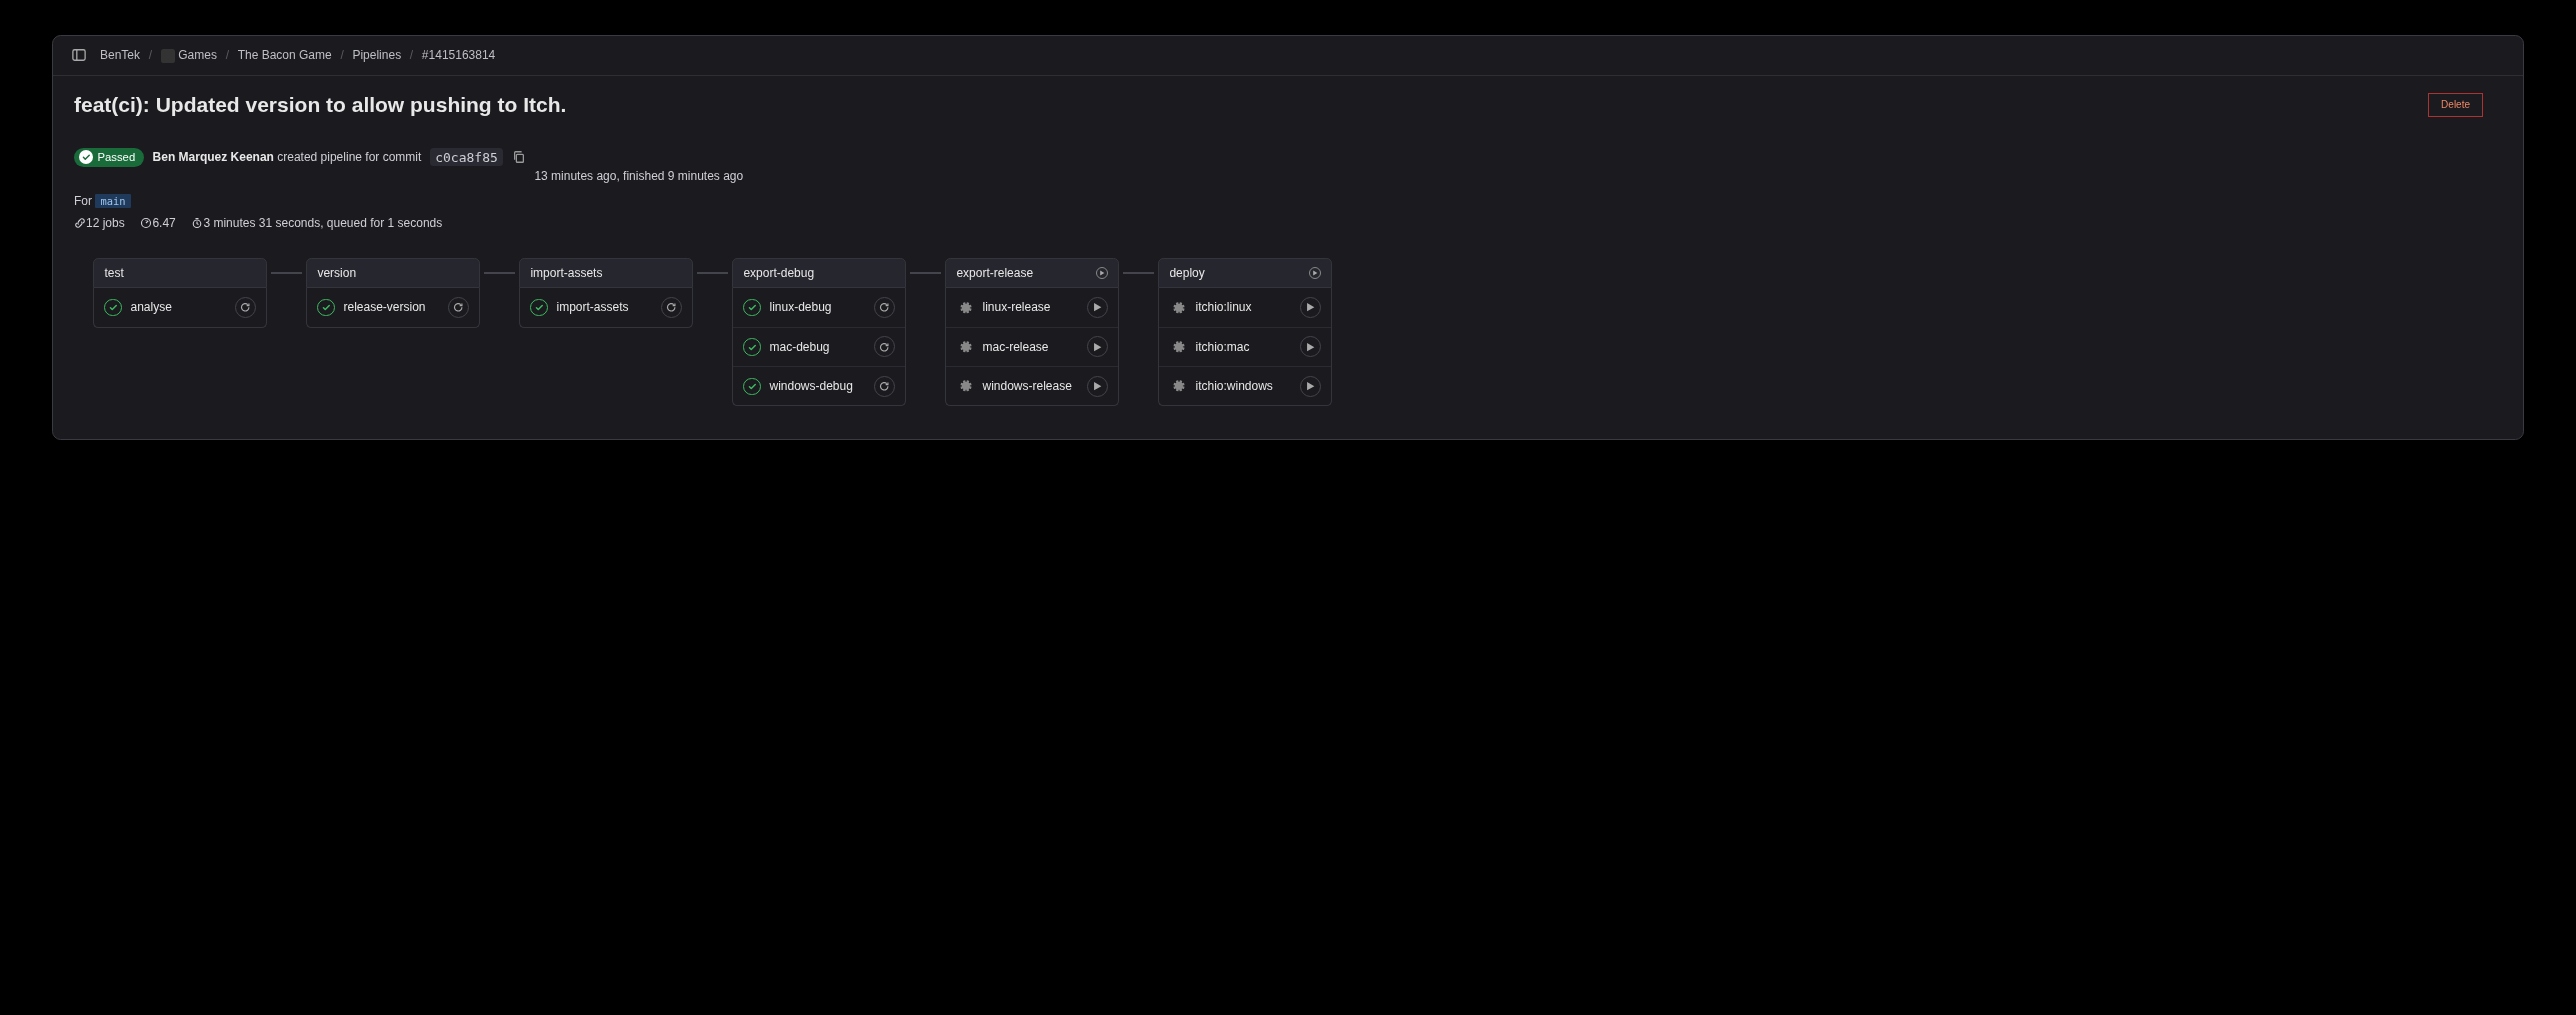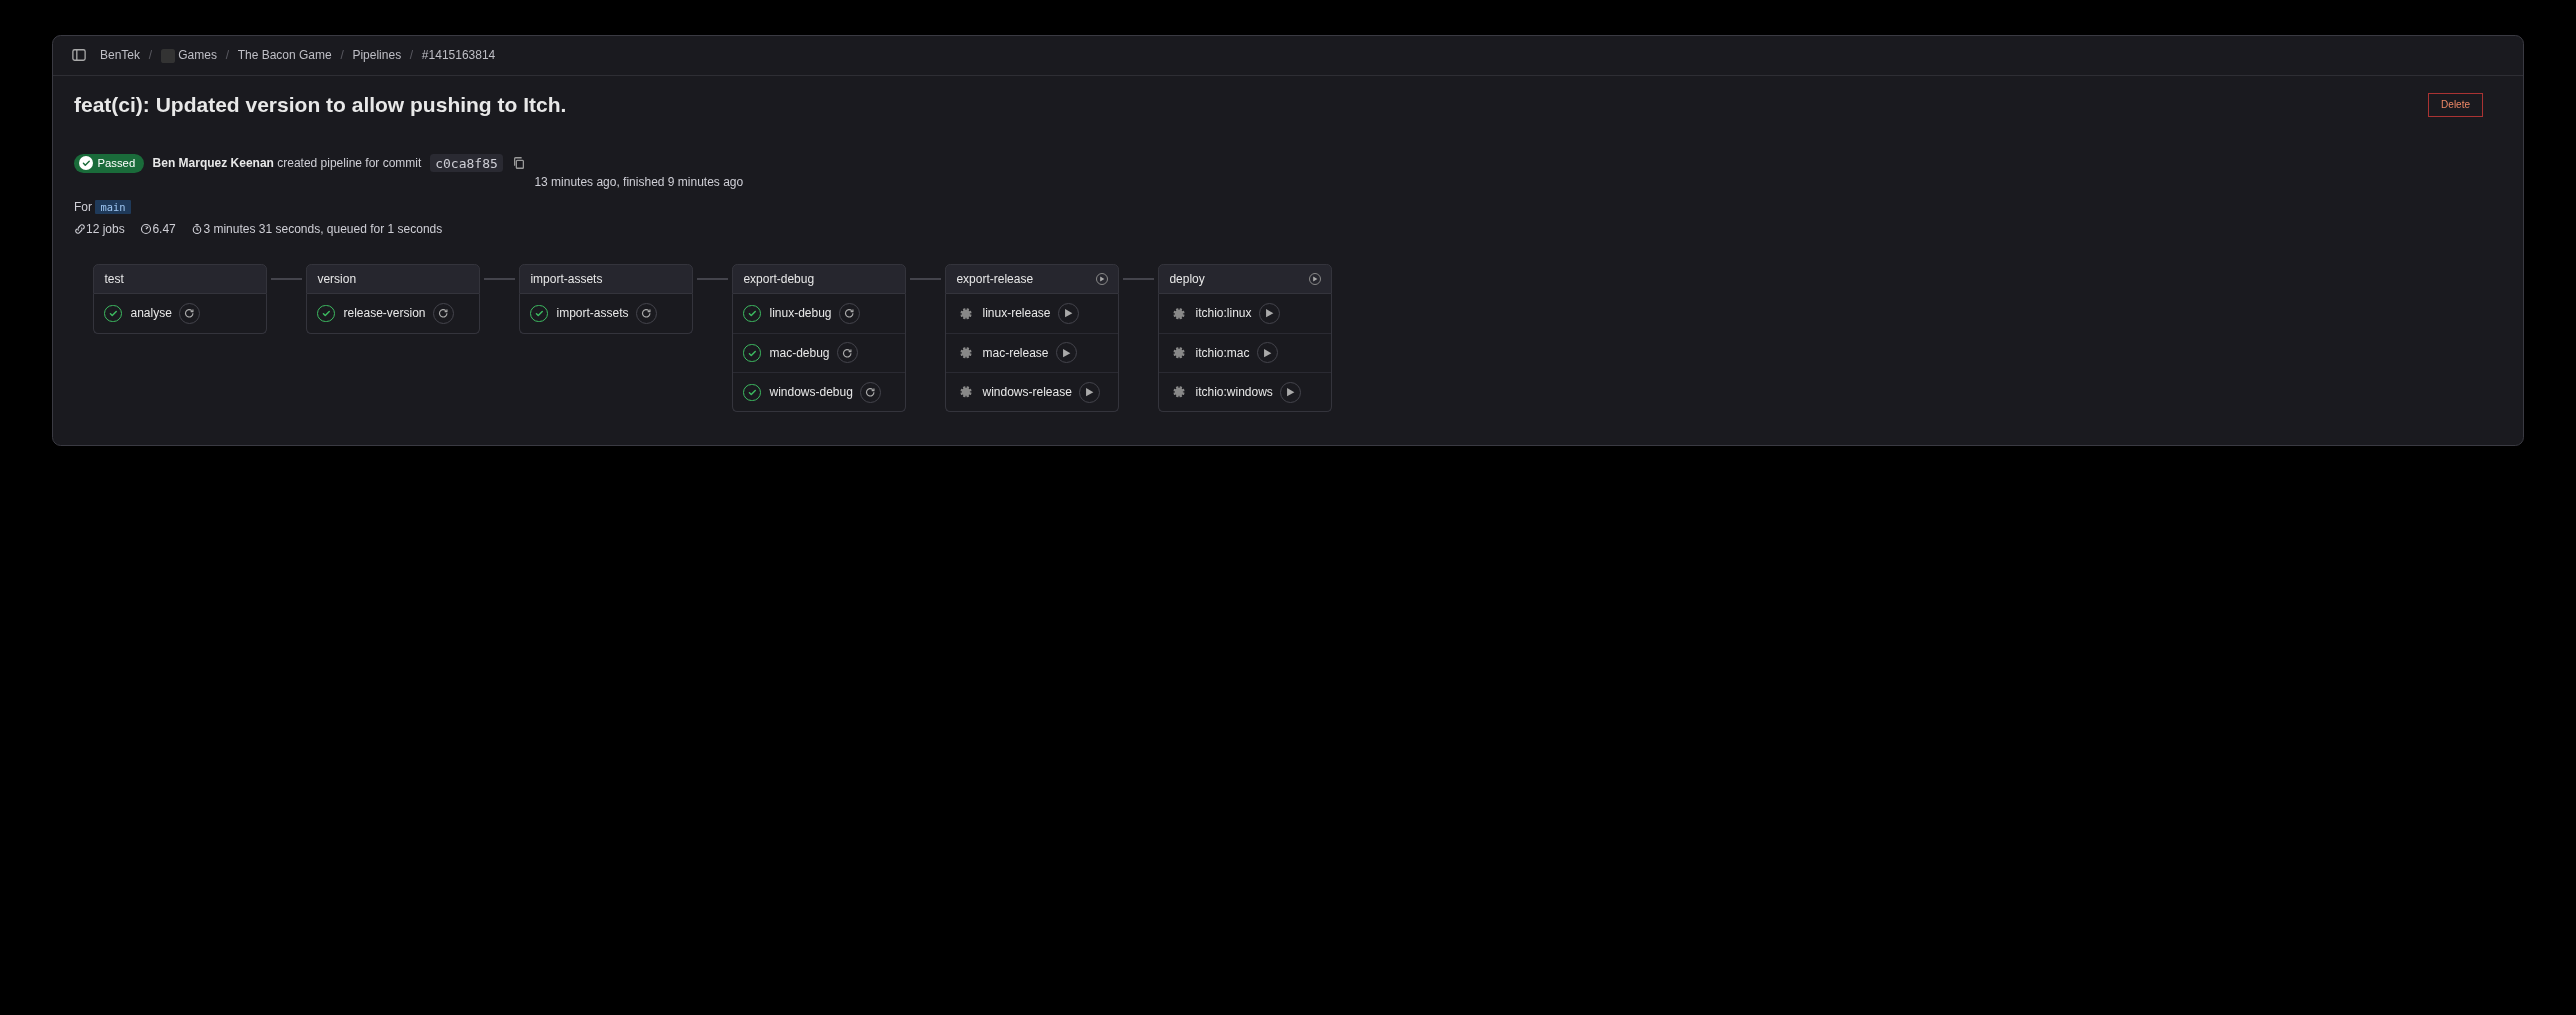--- a/index.html
+++ b/index.html
@@ -29,21 +29,21 @@
       color: #aaa;
     }
     .breadcrumb { display: flex; align-items: center; gap: 8.7px; margin-left: 7px; justify-content: space-between; }
     .breadcrumb a { color: #bfbfc6; text-decoration: none; cursor: pointer; }
     .breadcrumb .sep { color: #5a5a62; }
     .breadcrumb .avatar {
       width: 14px; height: 14px; background: #333; border-radius: 2.6px;
       display: inline-block; vertical-align: middle; margin-right: 3.5px;
     }
     .content { padding: 17.4px 21px 24px; }
-    .title { font-size: 21px; font-weight: 600; margin-bottom: 20px; }
+    .title { font-size: 21px; font-weight: 600; margin-bottom: 14px; }
     .meta-row { display: flex; align-items: center; gap: 8.7px; margin-bottom: 10.4px; flex-wrap: wrap; }
     .badge-passed {
       background: #1a6b3a;
       color: #fff;
       border-radius: 12px;
       padding: 2.6px 8.7px 2.6px 5.2px;
       display: inline-flex;
       align-items: center;
       gap: 4.3px;
       font-size: 11.3px;
@@ -104,21 +104,21 @@
       background: #26262e; border: 0.9px solid #34343c;
       border-radius: 5.2px 5.2px 0 0;
       padding: 7px 10.4px; font-weight: 500;
       display: flex; align-items: center; justify-content: space-between;
     }
     .stage-body {
       border: 0.9px solid #34343c; border-top: none;
       border-radius: 0 0 5.2px 5.2px;
     }
     .job {
-      display: flex; align-items: center; justify-content: flex-start;
+      display: flex; align-items: center; justify-content: space-between;
       padding: 8.7px 10.4px; gap: 7px;
     }
     .job + .job { border-top: 0.9px solid #2a2a32; }
     .job-left { display: flex; align-items: center; gap: 8.7px; }
     .status-icon {
       width: 17.4px; height: 17.4px; border-radius: 50%;
       display: flex; align-items: center; justify-content: center;
       flex-shrink: 0;
     }
     .status-passed { border: 1.7px solid #3dbb61; }

